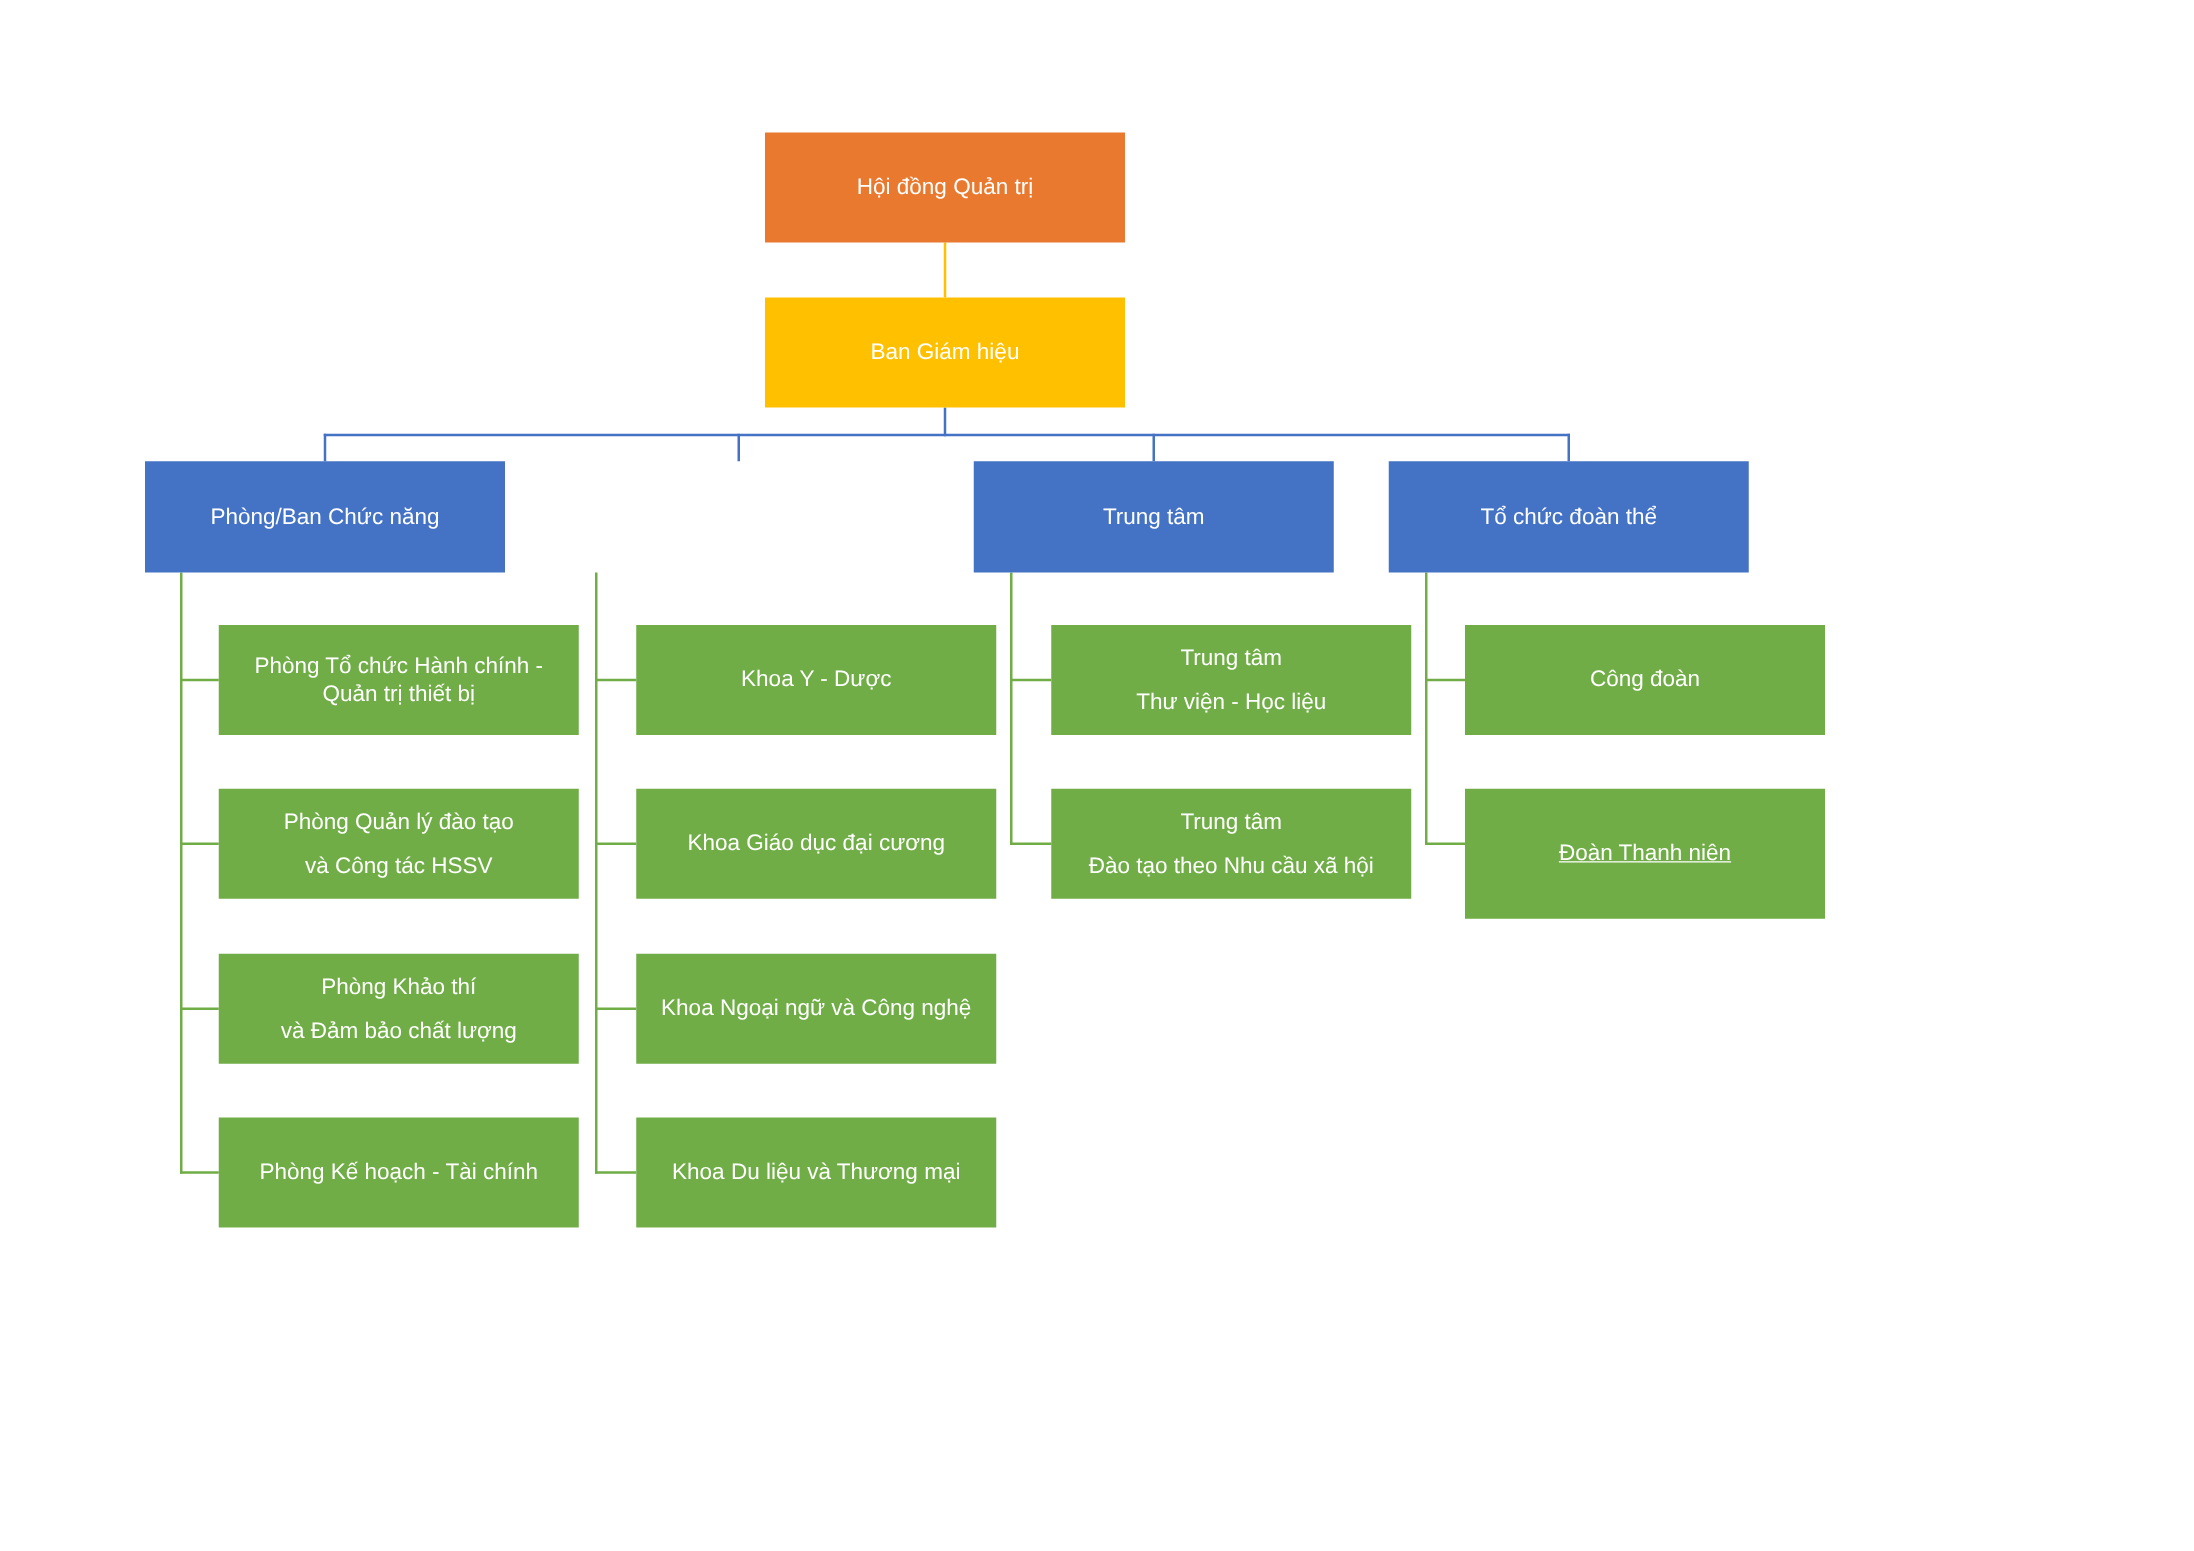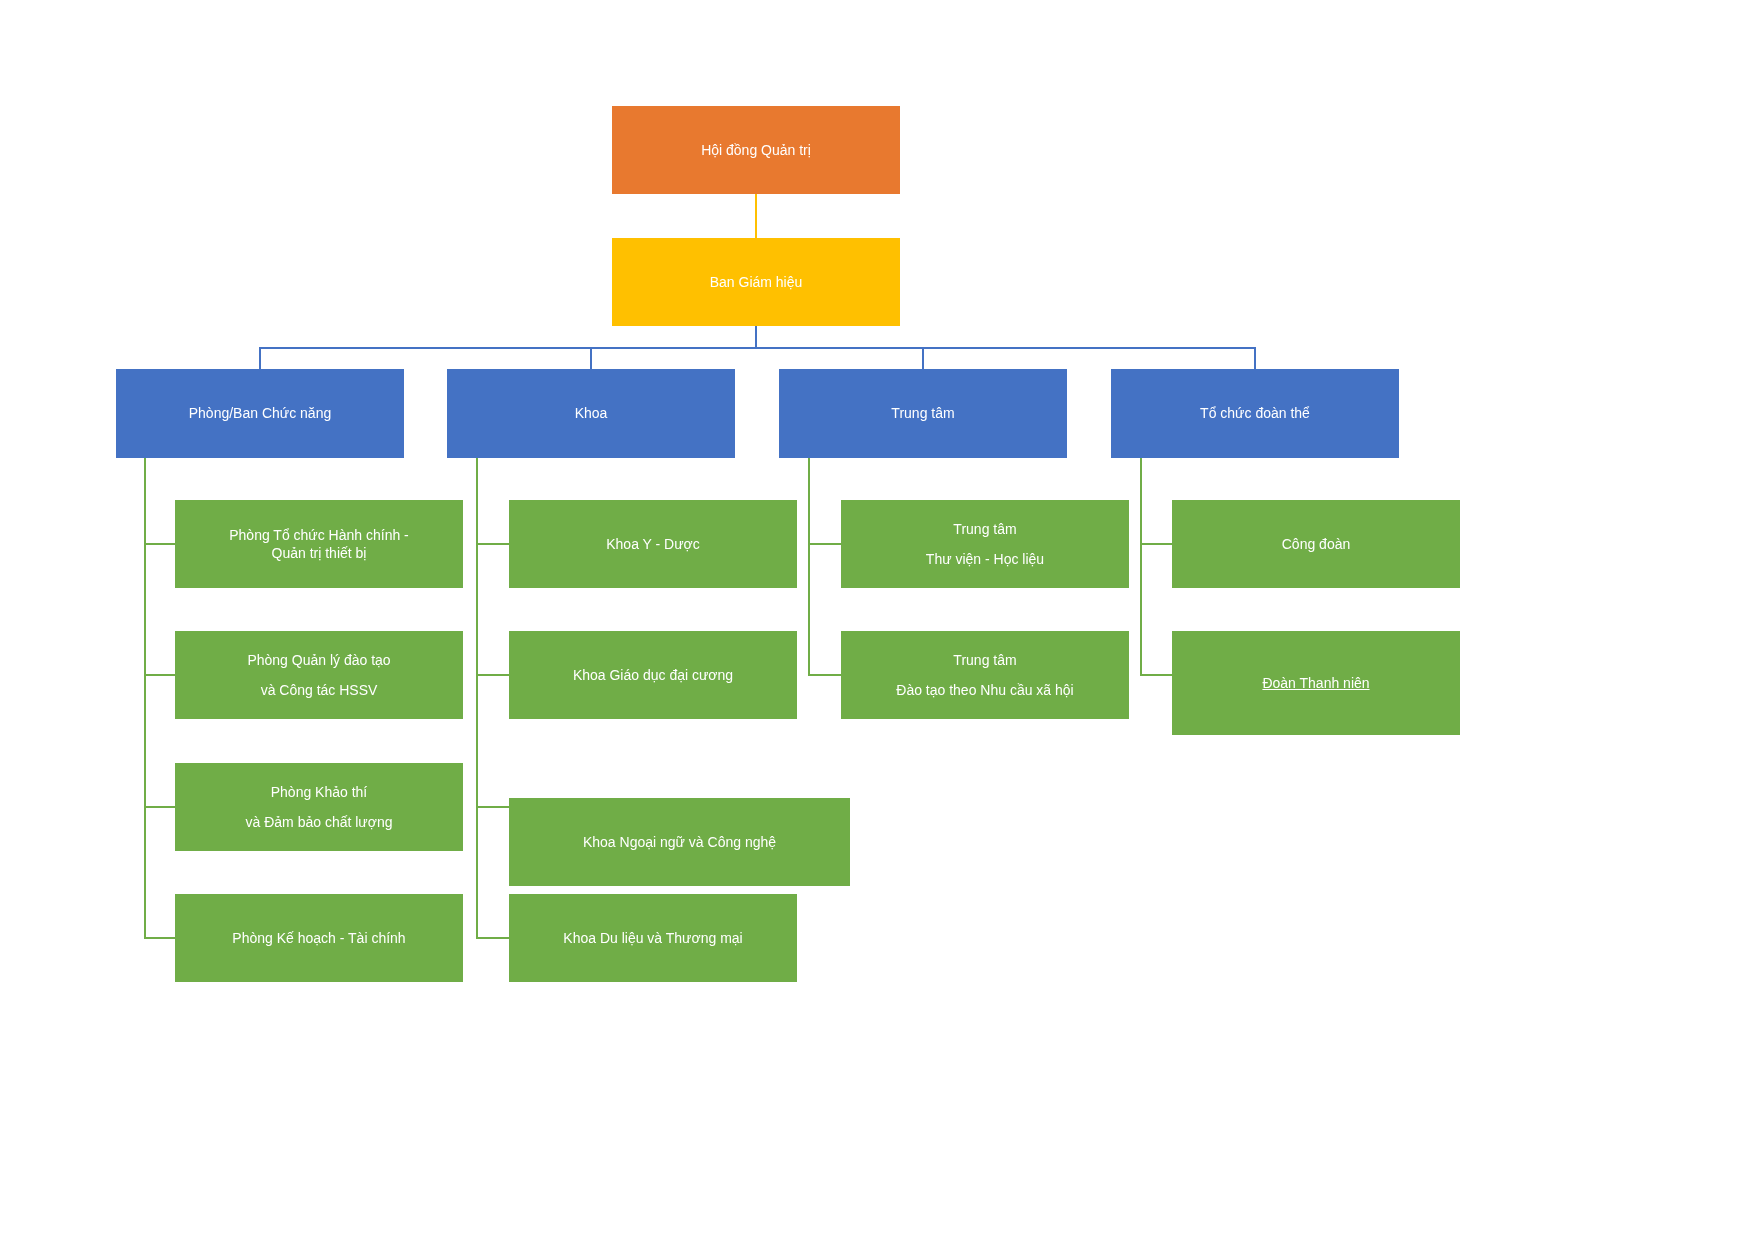--- a/index.html
+++ b/index.html
@@ -12,21 +12,21 @@
     font-family: "Liberation Sans", "DejaVu Sans", sans-serif;
     overflow: hidden;
   }
   .node {
     position: absolute;
     display: flex;
     flex-direction: column;
     align-items: center;
     justify-content: center;
     color: #ffffff;
-    font-size: 14px;
+    font-size: 18px;
     text-align: center;
     padding: 8px 14px;
   }
   .node .line { line-height: 1.3; }
   .node.spread .line + .line { margin-top: 11px; }
   .root-box   { background: #E8792F; }
   .board-box  { background: #FFC000; }
   .branch-box { background: #4472C4; }
   .leaf-box   { background: #70AD47; }
   .conn { position: absolute; }
@@ -72,23 +72,20 @@
     <div class="line">Hội đồng Quản trị</div>
   </div>
 
   <div class="node board-box" style="left:612px;top:238px;width:288px;height:88px;">
     <div class="line">Ban Giám hiệu</div>
   </div>
 
   <div class="node branch-box" style="left:116px;top:369px;width:288px;height:89px;">
     <div class="line">Phòng/Ban Chức năng</div>
   </div>
-  <div class="node branch-box" style="left:447px;top:369px;width:288px;height:89px;">
-    <div class="line">Khoa</div>
-  </div>
   <div class="node branch-box" style="left:779px;top:369px;width:288px;height:89px;">
     <div class="line">Trung tâm</div>
   </div>
   <div class="node branch-box" style="left:1111px;top:369px;width:288px;height:89px;text-align:center;">
     <div class="line">Tổ chức đoàn thể</div>
   </div>
 
   <div class="node leaf-box" style="left:175px;top:500px;width:288px;height:88px;">
     <div class="line">Phòng Tổ chức Hành chính -</div>
     <div class="line">Quản trị thiết bị</div>
@@ -104,21 +101,21 @@
   <div class="node leaf-box" style="left:175px;top:894px;width:288px;height:88px;">
     <div class="line">Phòng Kế hoạch - Tài chính</div>
   </div>
 
   <div class="node leaf-box" style="left:509px;top:500px;width:288px;height:88px;">
     <div class="line">Khoa Y - Dược</div>
   </div>
   <div class="node leaf-box" style="left:509px;top:631px;width:288px;height:88px;">
     <div class="line">Khoa Giáo dục đại cương</div>
   </div>
-  <div class="node leaf-box" style="left:509px;top:798px;width:341px;height:88px;padding-left:14px;">
+  <div class="node leaf-box" style="left:509px;top:763px;width:288px;height:88px;padding-left:14px;">
     <div class="line">Khoa Ngoại ngữ và Công nghệ</div>
   </div>
   <div class="node leaf-box" style="left:509px;top:894px;width:288px;height:88px;">
     <div class="line">Khoa Du liệu và Thương mại</div>
   </div>
 
   <div class="node leaf-box spread" style="left:841px;top:500px;width:288px;height:88px;">
     <div class="line">Trung tâm</div>
     <div class="line">Thư viện - Học liệu</div>
   </div>

